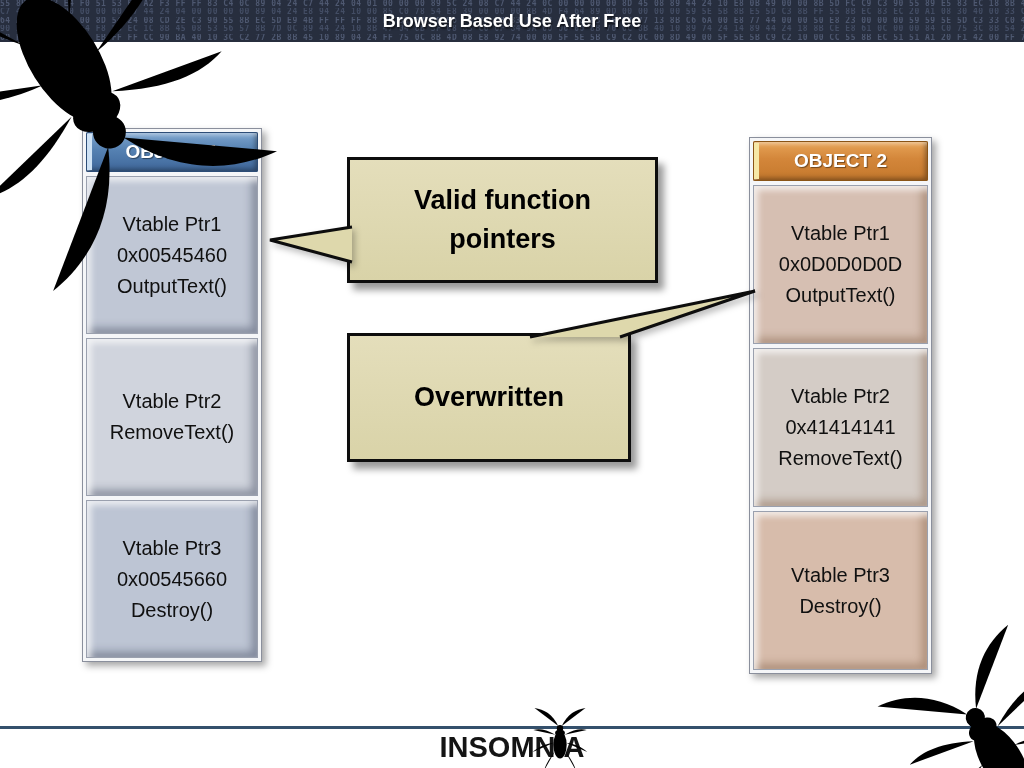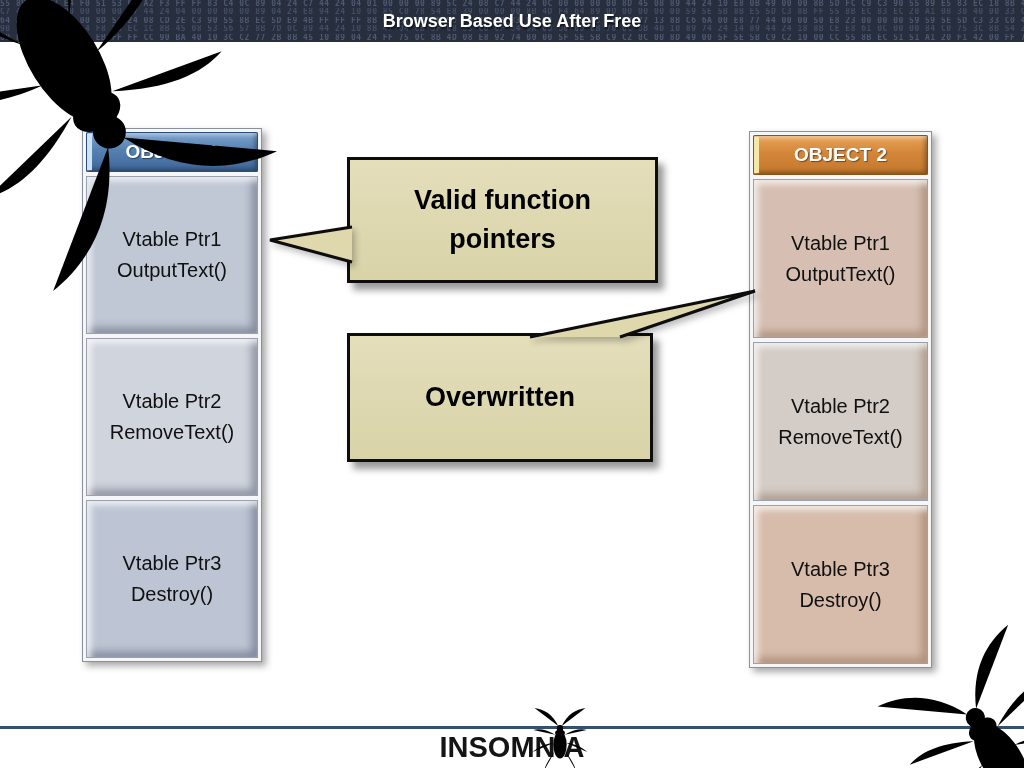--- a/index.html
+++ b/index.html
@@ -28,21 +28,21 @@
     text-shadow:1px 2px 2px rgba(0,0,0,.65);
   }
 
   
   .memcol {
     position:absolute; display:flex; flex-direction:column; gap:4px;
     padding:3px; background:#f5f6f8; border:1px solid #8a8f9c;
     box-shadow:4px 4px 7px rgba(0,0,0,.35); z-index:3; box-sizing:border-box;
   }
   .obj1 { left:82px;  top:128px; width:180px; height:534px; }
-  .obj2 { left:749px; top:131px; width:183px; height:537px; }
+  .obj2 { left:749px; top:137px; width:183px; height:537px; }
 
   .memcol-header {
     position:relative; flex:0 0 40px;
     display:flex; align-items:center; justify-content:center;
     color:#fff; font-weight:bold; font-size:19px;
     text-shadow:1px 1px 1px rgba(0,0,0,.45); border-radius:2px;
   }
   .obj1 .memcol-header {
     background:linear-gradient(180deg,#7fa6cf 0%,#5581b2 45%,#3e6699 100%);
     box-shadow:inset 0 0 0 1px #2d4d77, inset 3px 3px 4px rgba(255,255,255,.45),
@@ -81,21 +81,21 @@
   
   .callout {
     position:absolute; box-sizing:border-box;
     background:linear-gradient(180deg,#e4debb 0%,#d9d3a8 100%);
     border:3px solid #0d0d0d; box-shadow:6px 7px 7px rgba(0,0,0,.4);
     display:flex; flex-direction:column; align-items:center; justify-content:center;
     font-weight:bold; font-size:27px; line-height:1.45; color:#000;
     text-align:center; z-index:4;
   }
   .callout-1 { left:347px; top:157px; width:311px; height:126px; }
-  .callout-2 { left:347px; top:333px; width:306px; height:129px; }
+  .callout-2 { left:347px; top:333px; width:284px; height:129px; }
 
   .tails {
     position:absolute; left:0; top:0; width:1024px; height:768px;
     pointer-events:none; z-index:5;
     filter:drop-shadow(3px 4px 3px rgba(0,0,0,.25));
   }
 
   
   .footer-line {
     position:absolute; left:0; right:0; top:726px; height:3px;
@@ -145,40 +145,44 @@
       <div class="hex-row">90 55 8B EC 83 E4 F8 83 EC 1C 8B 45 08 53 56 57 8B 7D 0C 89 44 24 10 8B 47 04 8B 5F 08 85 C0 0F 84 9A 00 00 00 8B 70 0C 8B 40 10 89 74 24 14 89 44 24 18 8B CE E8 61 0C 00 00 84 C0 75 3C 8B 54 24 18 8B C2 25 FF 0F 00 00</div>
       <div class="hex-row">60 FF FF 50 E8 AF EB FF FF CC 90 BA 40 10 3C C2 77 2B 8B 45 10 89 04 24 FF 75 0C 8B 4D 08 E8 92 74 00 00 5F 5E 5B C9 C2 0C 00 8D 49 00 5F 5E 5B C9 C2 10 00 CC 55 8B EC 51 51 A1 20 F1 42 00 FF 74 24 08 64 A1 00 00 00 00</div>
     </div>
     <div class="banner-title">Browser Based Use After Free</div>
   </div>
 
   <div class="memcol obj1">
     <div class="memcol-header">OBJECT 1</div>
     <div class="memcell">
       <span>Vtable Ptr1</span>
+      <span>0x00545460</span>
       <span>OutputText()</span>
     </div>
     <div class="memcell">
       <span>Vtable Ptr2</span>
       <span>RemoveText()</span>
     </div>
     <div class="memcell">
       <span>Vtable Ptr3</span>
+      <span>0x00545660</span>
       <span>Destroy()</span>
     </div>
   </div>
 
   <div class="memcol obj2">
     <div class="memcol-header">OBJECT 2</div>
     <div class="memcell">
       <span>Vtable Ptr1</span>
+      <span>0x0D0D0D0D</span>
       <span>OutputText()</span>
     </div>
     <div class="memcell">
       <span>Vtable Ptr2</span>
+      <span>0x41414141</span>
       <span>RemoveText()</span>
     </div>
     <div class="memcell">
       <span>Vtable Ptr3</span>
       <span>Destroy()</span>
     </div>
   </div>
 
   <div class="callout callout-1">
     <span>Valid function</span>

